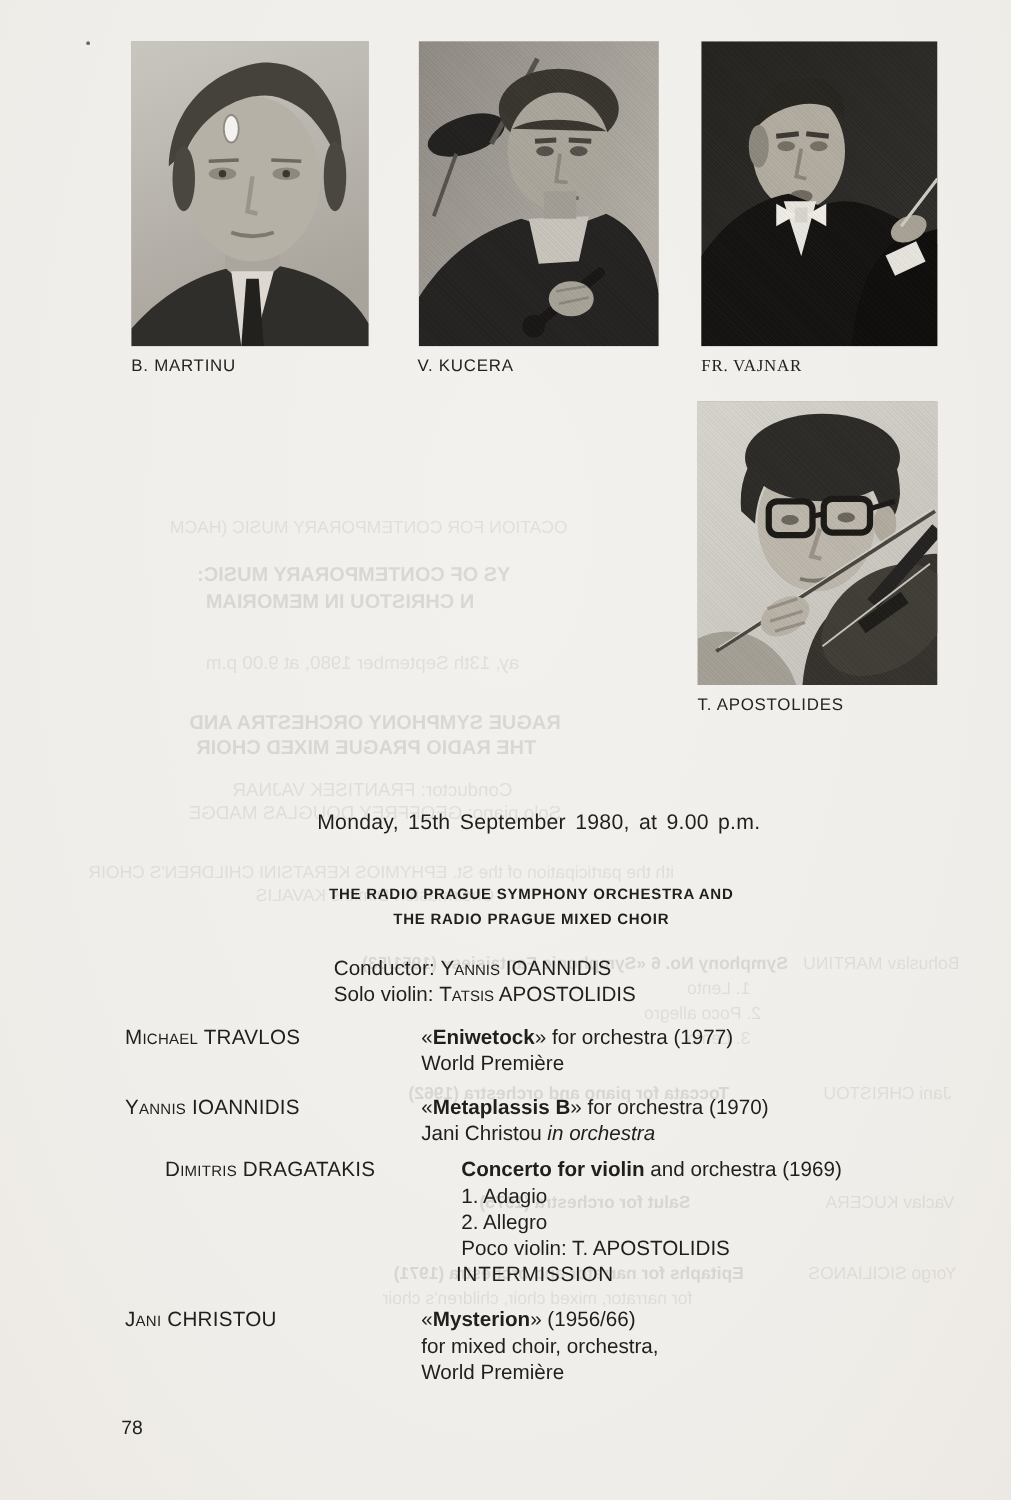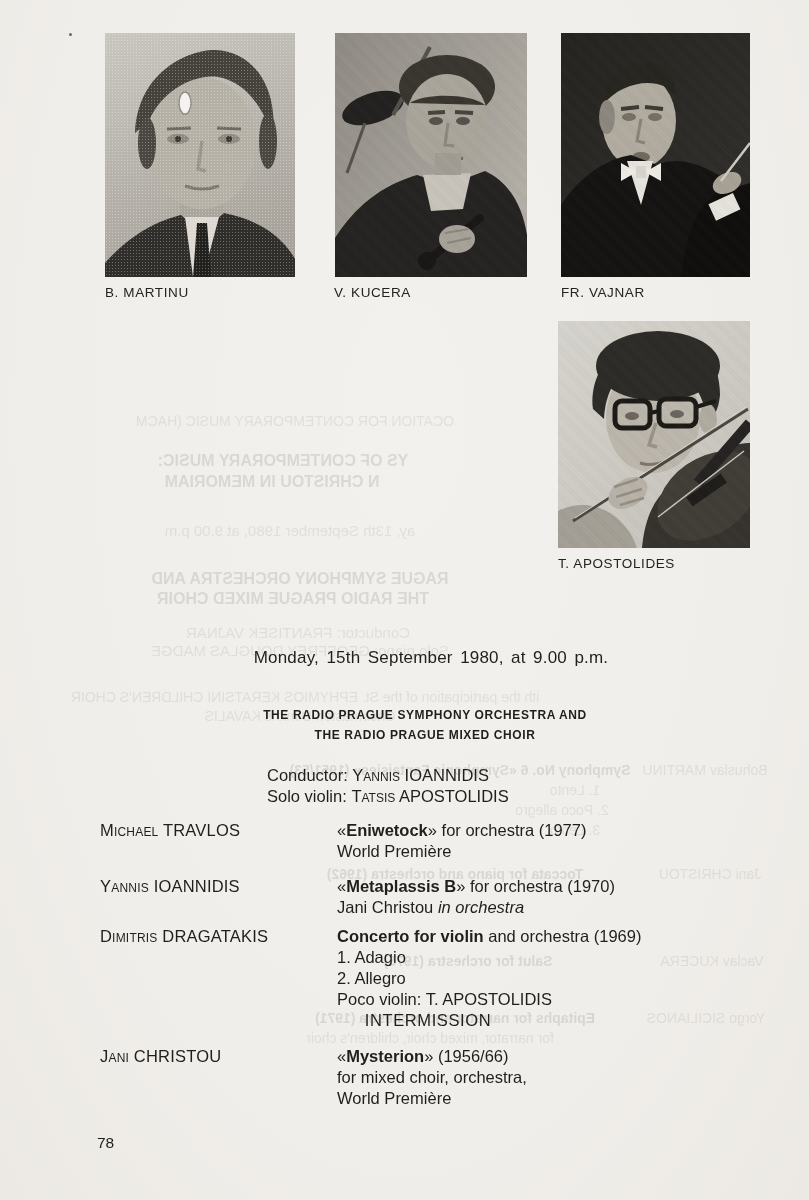--- a/index.html
+++ b/index.html
@@ -18,32 +18,32 @@
   .halftone{position:absolute;inset:0;pointer-events:none;
     background-image:radial-gradient(rgba(255,255,255,0.30) 22%, rgba(0,0,0,0) 23%);
     background-size:3px 3px;}
   .ph1{left:105px;top:33px;width:190px;height:244px;}
   .ph2{left:335px;top:33px;width:192px;height:244px;}
   .ph3{left:561px;top:33px;width:189px;height:244px;}
   .ph4{left:558px;top:321px;width:192px;height:227px;}
   .caption{position:absolute;font-size:13.5px;letter-spacing:0.6px;color:#26231e;white-space:nowrap;}
   .cap1{left:105px;top:285px;}
   .cap2{left:334px;top:285px;}
-  .cap3{left:561px;top:285px;}
+  .cap3{left:561px;top:285px;font-family:Liberation Serif, serif;}
   .cap4{left:558px;top:556px;}
   .dateline{position:absolute;left:51px;top:648px;width:760px;text-align:center;
     font-size:17px;word-spacing:2.5px;letter-spacing:0.2px;}
   .title{position:absolute;left:45px;top:705px;width:760px;text-align:center;
     font-weight:bold;font-size:12px;letter-spacing:0.6px;line-height:20px;}
   .credits{position:absolute;left:221px;top:765px;font-size:16.5px;line-height:21px;margin-left:46px;}
   .sc{font-variant:small-caps;}
   .entry{position:absolute;left:100px;width:640px;font-size:16.5px;line-height:21px;}
   .entry .composer{position:absolute;left:0;top:0;font-variant:small-caps;letter-spacing:0.2px;}
   .entry .works{margin-left:237px;}
-  .e0{top:820px;} .e1{top:876px;} .e2{top:926px;} .e3{top:1046px;}
+  .e0{top:820px;} .e1{top:876px;} .e2{top:926px;margin-left:32px;} .e3{top:1046px;}
   .b{font-weight:bold;}
   .i{font-style:italic;}
   .intermission{position:absolute;left:48px;top:1011px;width:760px;text-align:center;
     font-size:16.5px;letter-spacing:0.6px;}
   .pageno{position:absolute;left:97px;top:1134px;font-size:15.5px;}
   .bleed{position:absolute;left:0;top:0;width:809px;height:1200px;pointer-events:none;z-index:0;}
   .bleed div{position:absolute;white-space:nowrap;color:#6f6b64;
     filter:blur(0.4px);transform:translateX(-50%) scaleX(-1);}
   .fg{position:absolute;inset:0;z-index:1;}
   .speck{position:absolute;left:69px;top:33px;width:3px;height:3px;background:#6a675f;border-radius:50%;}

